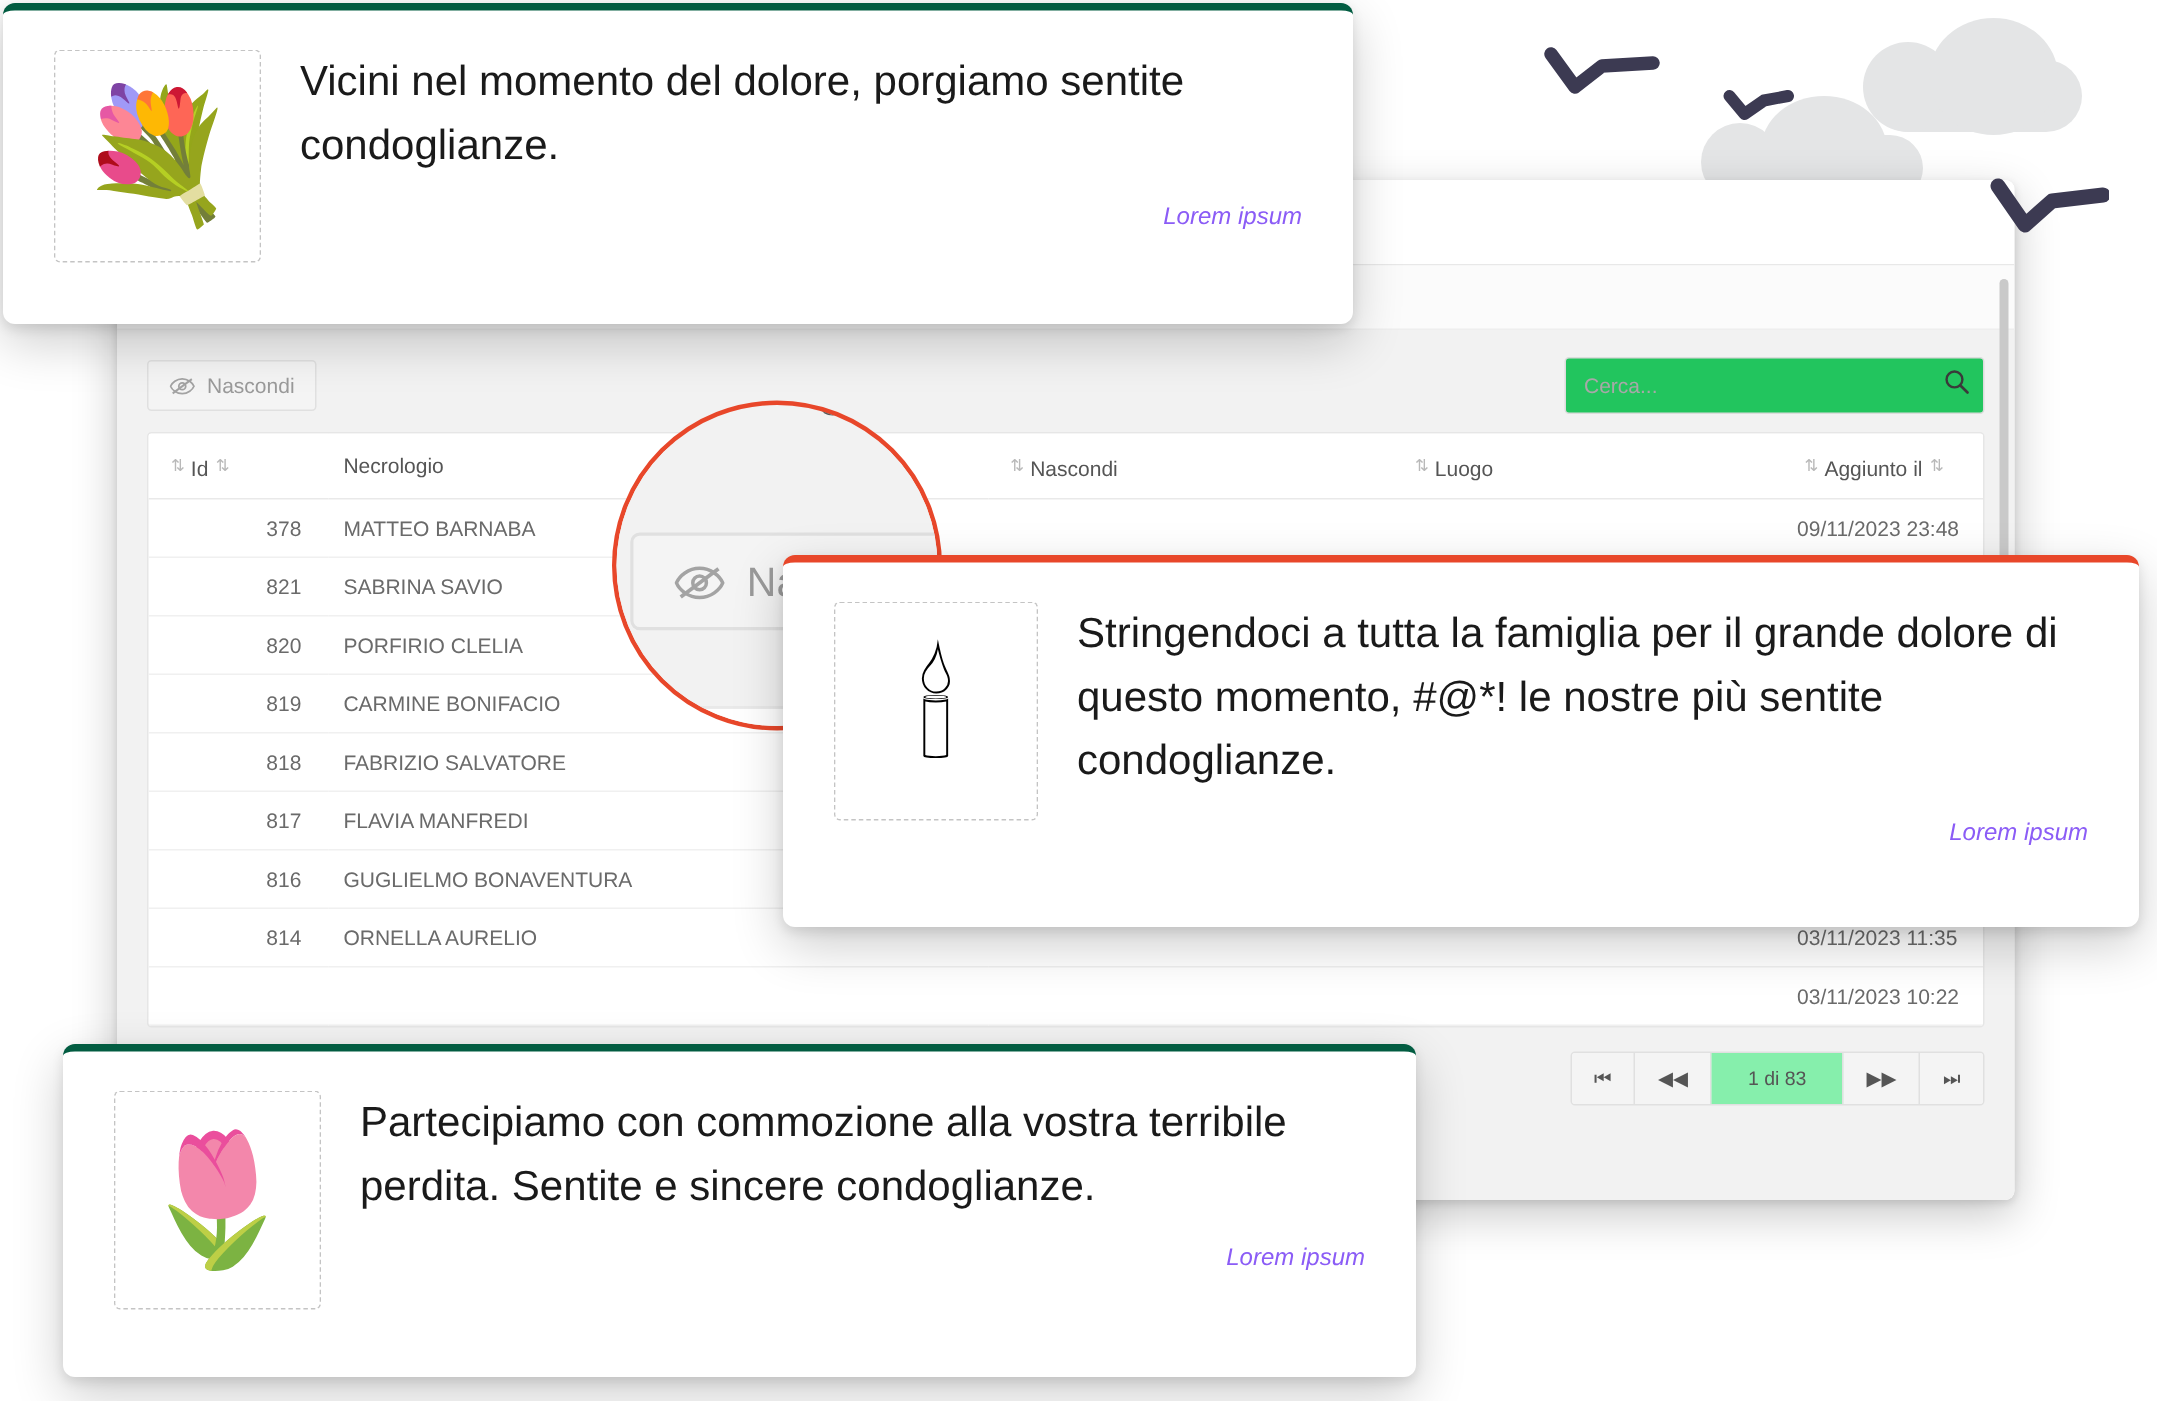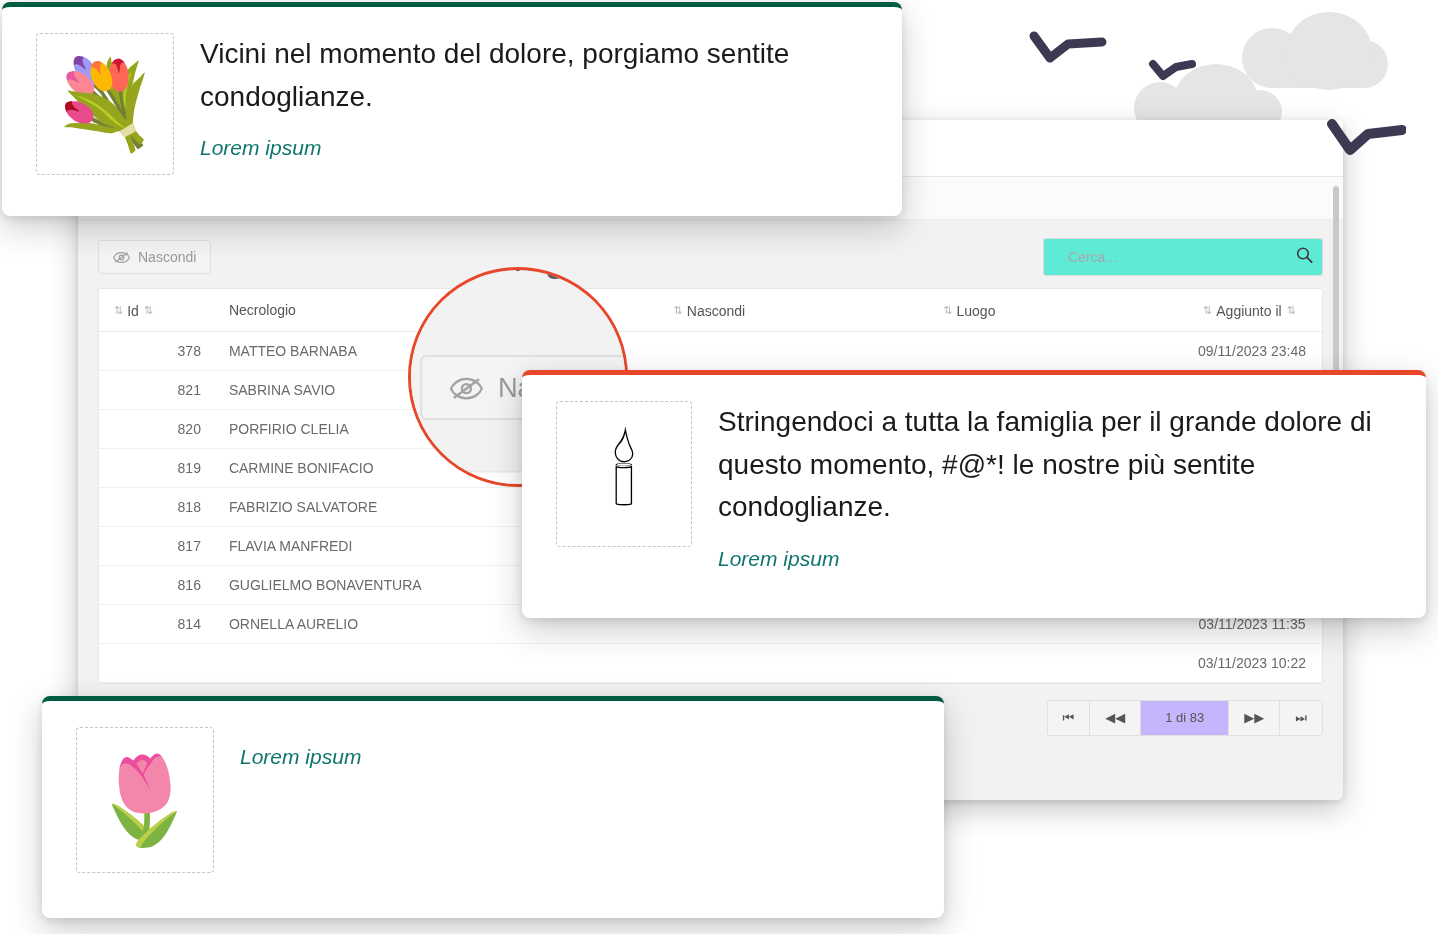--- a/index.html
+++ b/index.html
@@ -83,26 +83,26 @@
     cursor: pointer;
     line-height: 1;
   }
   .search-wrap {
     position: relative;
     width: 280px;
   }
   .search-wrap input {
     width: 100%;
     box-sizing: border-box;
-    padding: 10px 34px 10px 24px;
+    padding: 10px 34px 10px 12px;
     border: 1px solid #dcdcdc;
     border-radius: 3px;
     font-size: 14px;
     color: #555;
-    background: #5eead4;
+    background: #22c55e;
     font-family: "Liberation Sans", sans-serif;
     outline: none;
   }
   .search-wrap input::placeholder { color: #a8a8a8; }
   .search-ico {
     position: absolute;
     right: 10px;
     top: 50%;
     transform: translateY(-50%);
     pointer-events: none;
@@ -133,21 +133,21 @@
   table.grid tbody td {
     padding: 11px 10px;
     color: #6a6a6a;
     border-bottom: 1px solid #f0f0f0;
     white-space: nowrap;
   }
   .col-id { width: 92px; text-align: right; padding-right: 18px !important; }
   .col-nec { width: 420px; }
   .col-msg { width: 250px; }
   .col-luogo { width: 240px; }
-  .col-date { text-align: center; padding-right: 16px !important; }
+  .col-date { text-align: left; padding-right: 16px !important; }
   .sorter {
     display: inline-block;
     color: #b9b9b9;
     font-size: 11px;
     line-height: 1;
     vertical-align: middle;
     margin: 0 5px;
     letter-spacing: -1px;
   }
   th .th-inner { display: inline-flex; align-items: center; }
@@ -170,21 +170,21 @@
     border: none;
     border-right: 1px solid #e0e0e0;
     color: #555;
     font-size: 13px;
     padding: 9px 15px;
     cursor: pointer;
     font-family: "Liberation Sans", sans-serif;
   }
   .pager button:last-child { border-right: none; }
   .pager .page-ind {
-    background: #c4b5fd;
+    background: #86efac;
     min-width: 88px;
     text-align: center;
   }
 
   
   .vscroll {
     position: absolute;
     right: 4px;
     top: 66px;
     width: 6px;
@@ -289,24 +289,24 @@
     flex-direction: column;
     min-width: 0;
   }
   .msg-text {
     font-size: 28px;
     color: #1a1a1a;
     line-height: 1.52;
   }
   .msg-sign {
     margin-top: 18px;
-    text-align: left;
+    text-align: right;
     font-style: italic;
-    font-size: 21px;
-    color: #0f766e;
+    font-size: 16px;
+    color: #8b5cf6;
   }
 
   
   #card-top {
     left: 2px; top: 2px; width: 900px; min-height: 214px;
   }
   #card-right {
     left: 522px; top: 370px; width: 904px; min-height: 248px;
   }
   #card-bottom {
@@ -538,17 +538,18 @@
       <div class="msg-text">Stringendoci a tutta la famiglia per il grande dolore di questo momento, #@*! le nostre più sentite condoglianze.</div>
       <div class="msg-sign">Lorem ipsum</div>
     </div>
   </div>
 
   <div class="msg-card green" id="card-bottom">
     <div class="thumb" style="width:136px; height:144px;">
       <span class="emoji" style="font-size:86px;">🌷</span>
     </div>
     <div class="msg-body">
+      <div class="msg-text">Partecipiamo con commozione alla vostra terribile perdita. Sentite e sincere condoglianze.</div>
       <div class="msg-sign">Lorem ipsum</div>
     </div>
   </div>
 
 </div>
 
 </body></html>

